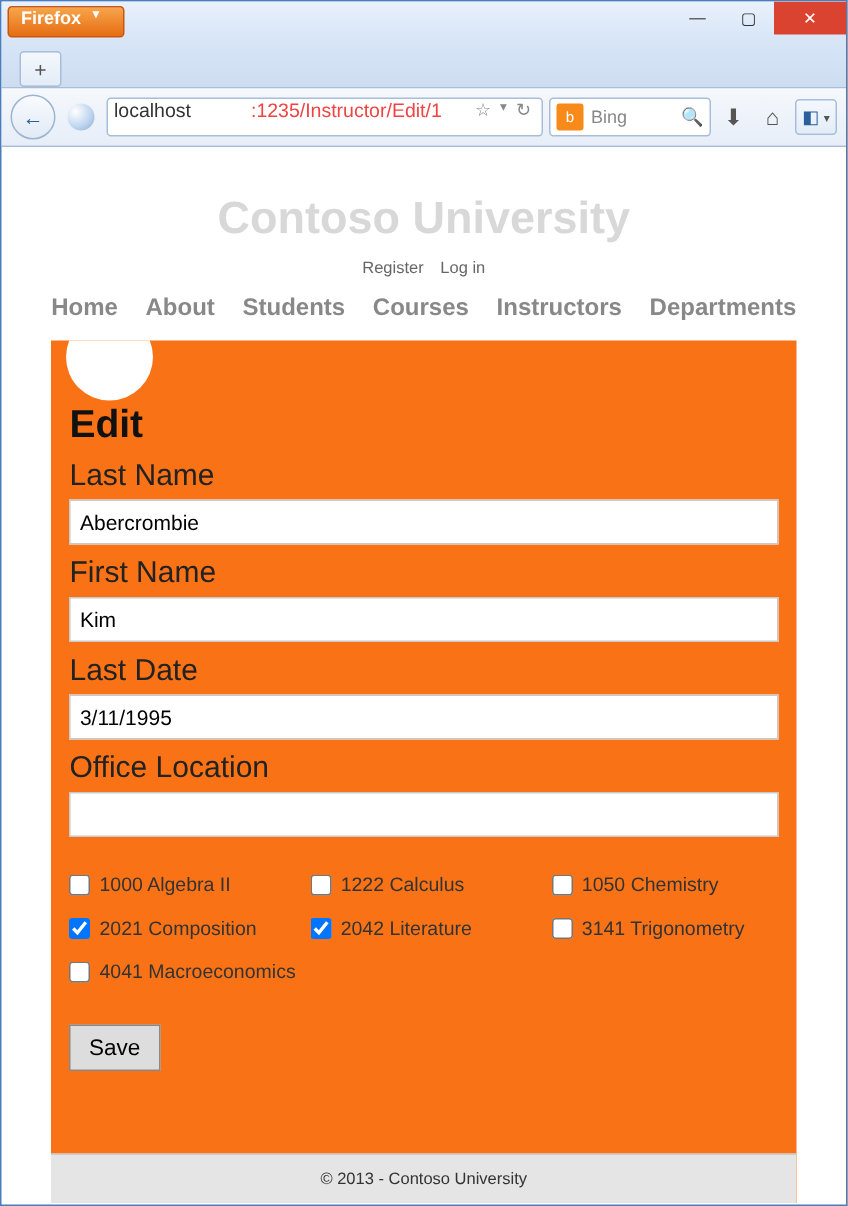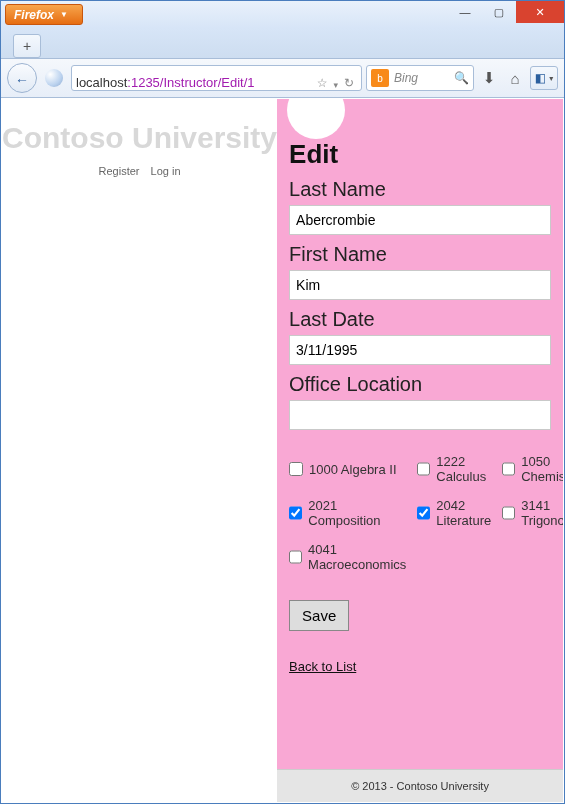--- a/index.html
+++ b/index.html
@@ -1,59 +1,59 @@
 <!DOCTYPE html>
 <html><head>
 <meta charset="utf-8">
 <style>
   * { margin: 0; padding: 0; box-sizing: border-box; font-family: "Segoe UI", Tahoma, sans-serif; }
   body { background: #fff; width: 565px; height: 804px; overflow: hidden; position: relative; border: 1px solid #4a7dbd; }
 
   
   .titlebar { height: 27px; background: linear-gradient(#e9f1fb,#d7e5f7); display: flex; align-items: flex-start; position: relative; }
-  .ff-btn { margin: 3px 0 0 4px; height: 21px; padding: 0 14px 0 8px; background: linear-gradient(#f7a54c,#e66d12); color: #fff; font-size: 12px; font-weight: bold; border: 1px solid #c9560c; border-radius: 3px; display: flex; align-items: center; gap: 6px; cursor: pointer; font-style: italic; }
+  .ff-btn { margin: 3px 0 0 4px; height: 21px; padding: 0 14px 0 8px; background: linear-gradient(#f7a54c,#e66d12); color: #fff; font-size: 12px; font-weight: bold; border: 1px solid #c9560c; border-radius: 3px; display: flex; align-items: flex-start; gap: 6px; cursor: pointer; }
   .ff-btn .caret { font-size: 8px; }
   .win-controls { position: absolute; right: 0; top: 0; display: flex; }
   .win-btn { width: 34px; height: 22px; display: flex; align-items: center; justify-content: center; font-size: 11px; color: #333; cursor: pointer; }
   .win-btn.close { width: 48px; background: #d9432f; color: #fff; }
 
   
   .tabstrip { height: 31px; background: linear-gradient(#d7e5f7,#cdddf0); display: flex; align-items: flex-end; padding-left: 6px; border-bottom: 1px solid #a8bdd8; }
   .tab { height: 26px; min-width: 250px; background: linear-gradient(#fcfdff,#eef3fa); border: 1px solid #a8bdd8; border-bottom: none; border-radius: 4px 4px 0 0; display: flex; align-items: center; padding: 0 8px; font-size: 12px; color: #333; }
   .tab .doc-icon { width: 14px; height: 14px; margin-right: 6px; background:#fff; border:1px solid #d2a24a; position:relative; }
   .tab .doc-icon::after{content:""; position:absolute; top:3px; left:2px; right:2px; height:1px; background:#d2a24a; box-shadow:0 3px 0 #d2a24a,0 6px 0 #d2a24a;}
   .newtab { width: 28px; height: 24px; margin-left: 6px; border: 1px solid #a8bdd8; background: linear-gradient(#f4f8fd,#e3ecf7); border-radius: 3px; display: flex; align-items: center; justify-content: center; font-size: 14px; color: #555; cursor: pointer; }
 
   
   .navbar { height: 39px; background: linear-gradient(#f5f8fc,#e7eef8); border-bottom: 1px solid #a8bdd8; display: flex; align-items: center; padding: 0 6px; gap: 4px; }
   .nav-back { width: 30px; height: 30px; border-radius: 50%; background: linear-gradient(#f9fbfe,#e1eaf5); border: 1px solid #9cb3d1; display: flex; align-items: center; justify-content: center; color: #2b5f9e; font-size: 14px; cursor: pointer; }
   .globe { width: 18px; height: 18px; border-radius:50%; background:radial-gradient(circle at 30% 30%, #fff, #bcd3ef 60%, #8aa8cf); margin:0 4px; }
-  .urlbar { flex: 1; height: 26px; border: 1px solid #a8bdd8; border-radius: 3px; background: #fff; display: flex; align-items: flex-end; padding: 0 4px; font-size: 13px; }
+  .urlbar { flex: 1; height: 26px; border: 1px solid #a8bdd8; border-radius: 3px; background: #fff; display: flex; align-items: flex-start; padding: 0 4px; font-size: 13px; }
   .urlbar .host { color:#333; }
-  .urlbar .path { color:#a21caf; }
+  .urlbar .path { color:#ef4444;margin-left:40px; }
   .urlbar .spacer { flex:1; }
   .urlbar .icon { color:#888; font-size:12px; margin:0 3px; }
   .searchbar { width: 108px; height: 26px; border: 1px solid #a8bdd8; border-radius: 3px; background: #fff; display: flex; align-items: center; padding: 0 4px; font-size: 12px; color: #888; }
   .bing { width:18px; height:18px; background:#f88a1a; margin-right:5px; display:flex; align-items:center; justify-content:center; color:#fff; font-size:10px; border-radius:2px;}
   .sb-go { color:#5c86c4; font-size:12px; margin-left:auto; }
   .tb-icon { width:22px; height:22px; display:flex; align-items:center; justify-content:center; color:#555; font-size:15px; cursor:pointer; }
   .bookmarkbtn{ width:28px; height:24px; border:1px solid #a8bdd8; border-radius:3px; background:linear-gradient(#f4f8fd,#e3ecf7); display:flex; align-items:center; justify-content:center; gap:3px; color:#2b5f9e; font-size:12px;}
   .bookmarkbtn .caret{font-size:8px; color:#555;}
 
   
-  .viewport { position: absolute; top: 98px; left: 1px; right: 1px; bottom: 1px; display:flex; flex-direction:row; }
+  .viewport { position: absolute; top: 98px; left: 1px; right: 1px; bottom: 1px; display:flex; flex-direction:column;align-items:center; }
   .blackbar { height: 8px; background: #000; }
   .header-white { background:#fff; text-align:center; padding:22px 0 12px; }
   .site-title { font-size: 30px; font-weight: bold; color:#d8d8d8; }
   .acct-links { margin-top:10px; font-size:11px; color:#666; }
   .acct-links span { margin:0 4px; cursor:pointer; }
   .navlinks { margin-top:12px; font-size:16px; color:#888; font-weight:600; }
   .navlinks span { margin:0 7px; cursor:pointer; }
 
-  .graybody { flex:1; background:#f9a8d4; position:relative; padding-bottom:40px; overflow:auto;}
+  .graybody { flex:1; background:#f97316; position:relative; padding-bottom:40px; overflow:auto;}
   .avatar-circle { position:absolute; top:-18px; left:10px; width:58px; height:58px; background:#fff; border-radius:50%; }
 
   .form { padding: 40px 12px 0 12px; }
   h1.page { font-size:26px; font-weight:bold; color:#111; margin-bottom:8px;}
   .fld-label { font-size:20px; color:#222; margin:8px 0 4px; }
   .txt { width:100%; height:30px; border:1px solid #c9c9c9; padding:4px 6px; font-size:14px; background:#fff; }
 
   .course-grid { display:grid; grid-template-columns: repeat(3, 1fr); gap:14px 10px; margin:24px 0 28px; font-size:13px; color:#333;}
   .course { display:flex; align-items:center; gap:6px;}
   .course input { width:14px; height:14px; }
@@ -88,36 +88,44 @@
   <div class="urlbar">
     <span class="host">localhost</span>
       <span class="path">:1235/Instructor/Edit/1</span>
     <span class="spacer"></span>
     <span class="icon">☆</span>
     <span class="icon" style="font-size:9px;">▾</span>
     <span class="icon">↻</span>
   </div>
   <div class="searchbar">
     <span class="bing">b</span>
-    <span style="font-style:italic;">Bing</span>
+    <span style="">Bing</span>
     <span class="sb-go">🔍</span>
   </div>
   <div class="tb-icon">⬇</div>
   <div class="tb-icon">⌂</div>
   <div class="bookmarkbtn">◧<span class="caret">▾</span></div>
 </div>
 
 <div class="viewport">
   <div class="blackbar"></div>
 
   <div class="header-white">
     <div class="site-title">Contoso University</div>
     <div class="acct-links">
       <span>Register</span>
       <span>Log in</span>
+    </div>
+    <div class="navlinks">
+      <span>Home</span>
+      <span>About</span>
+      <span>Students</span>
+      <span>Courses</span>
+      <span>Instructors</span>
+      <span>Departments</span>
     </div>
   </div>
 
   <div class="graybody">
     <div class="avatar-circle"></div>
 
     <div class="form">
       <h1 class="page">Edit</h1>
 
       <div class="fld-label">Last Name</div>
@@ -157,18 +165,17 @@
             <input type="checkbox" style="">
             <span>3141 Trigonometry</span>
           </label>
           <label class="course">
             <input type="checkbox" style="">
             <span>4041 Macroeconomics</span>
           </label>
         </div>
 
       <button class="savebtn">Save</button>
-      <div><a class="backlink">Back to List</a></div>
     </div>
 
     <div class="footer">© 2013 - Contoso University</div>
   </div>
 </div>
 
 </body></html>

